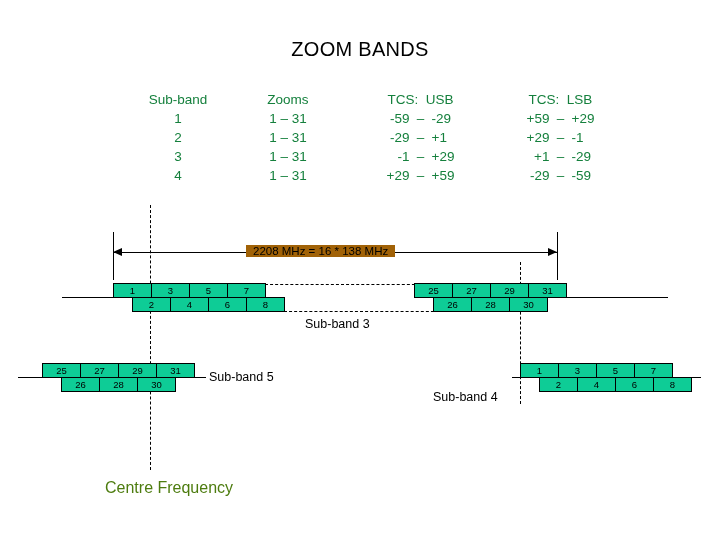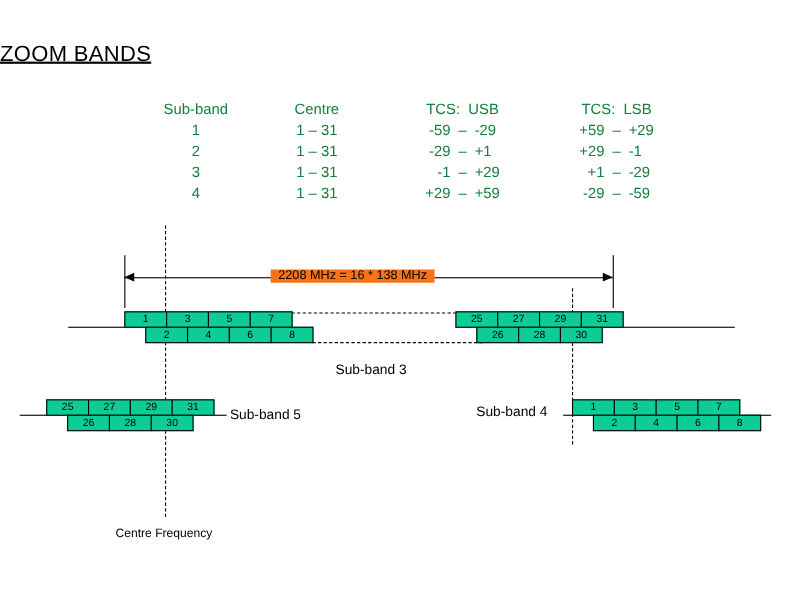--- a/index.html
+++ b/index.html
@@ -13,24 +13,24 @@
     height: 540px;
     background: #ffffff;
     font-family: "Liberation Sans", sans-serif;
     overflow: hidden;
   }
   #title {
     position: absolute;
     left: 0;
     top: 38px;
     width: 720px;
+    text-align: center;
     font-size: 20px;
     color: #000000;
     letter-spacing: 0.3px;
-    text-decoration: underline;
   }
 
   
   #param-table {
     position: absolute;
     left: 128px;
     top: 90px;
     font-size: 13.5px;
     color: #15803d;
     border-collapse: collapse;
@@ -78,21 +78,21 @@
     border-top: 4px solid transparent;
     border-bottom: 4px solid transparent;
   }
   .arrow-left  { border-right: 9px solid #000000; }
   .arrow-right { border-left: 9px solid #000000; }
 
   .dim-label {
     position: absolute;
     font-size: 11.5px;
     color: #000000;
-    background: #f97316;
+    background: #a16207;
     padding: 0 7px;
     white-space: nowrap;
   }
 
   .blockrow {
     position: absolute;
     display: flex;
     height: 15px;
   }
   .cell {
@@ -108,37 +108,37 @@
   .cell:first-child { margin-left: 0; }
 
   .sb-label {
     position: absolute;
     font-size: 12.5px;
     color: #000000;
     white-space: nowrap;
   }
   .centre-label {
     position: absolute;
-    font-size: 11px;
-    color: #000000;
+    font-size: 16px;
+    color: #4d7c0f;
     white-space: nowrap;
   }
 </style>
 </head>
 <body>
 
 <div id="page">
 
   <div id="title">ZOOM BANDS</div>
 
   <table id="param-table">
     <thead>
       <tr>
         <th class="col-sb">Sub-band</th>
-        <th class="col-zoom">Centre</th>
+        <th class="col-zoom">Zooms</th>
         <th class="col-usb">TCS:  USB</th>
         <th class="col-lsb">TCS:  LSB</th>
       </tr>
     </thead>
     <tbody>
       <tr>
         <td class="col-sb">1</td>
         <td class="col-zoom">1 – 31</td>
         <td class="col-usb"><span class="rng-a">-59</span><span class="rng-d">–</span><span class="rng-b">-29</span></td>
         <td class="col-lsb"><span class="rng-a">+59</span><span class="rng-d">–</span><span class="rng-b">+29</span></td>
@@ -198,21 +198,21 @@
     <div class="cell" style="width:39px;">27</div>
     <div class="cell" style="width:39px;">29</div>
     <div class="cell" style="width:39px;">31</div>
   </div>
   <div class="blockrow" style="left:433px; top:297px;">
     <div class="cell" style="width:39px;">26</div>
     <div class="cell" style="width:39px;">28</div>
     <div class="cell" style="width:39px;">30</div>
   </div>
 
-  <div class="sb-label" style="left:305px; top:329px;">Sub-band 3</div>
+  <div class="sb-label" style="left:305px; top:317px;">Sub-band 3</div>
 
   <div class="hline" style="left:18px;  top:377px; width:28px;"></div>
   <div class="hline" style="left:191px; top:377px; width:15px;"></div>
   <div class="blockrow" style="left:42px; top:363px;">
     <div class="cell" style="width:39px;">25</div>
     <div class="cell" style="width:39px;">27</div>
     <div class="cell" style="width:39px;">29</div>
     <div class="cell" style="width:39px;">31</div>
   </div>
   <div class="blockrow" style="left:61px; top:377px;">
@@ -229,17 +229,17 @@
     <div class="cell" style="width:39px;">3</div>
     <div class="cell" style="width:39px;">5</div>
     <div class="cell" style="width:39px;">7</div>
   </div>
   <div class="blockrow" style="left:539px; top:377px;">
     <div class="cell" style="width:39px;">2</div>
     <div class="cell" style="width:39px;">4</div>
     <div class="cell" style="width:39px;">6</div>
     <div class="cell" style="width:39px;">8</div>
   </div>
-  <div class="sb-label" style="left:433px; top:367px;">Sub-band 4</div>
+  <div class="sb-label" style="left:433px; top:390px;">Sub-band 4</div>
 
   <div class="centre-label" style="left:105px; top:479px;">Centre Frequency</div>
 
 </div>
 
 </body></html>

